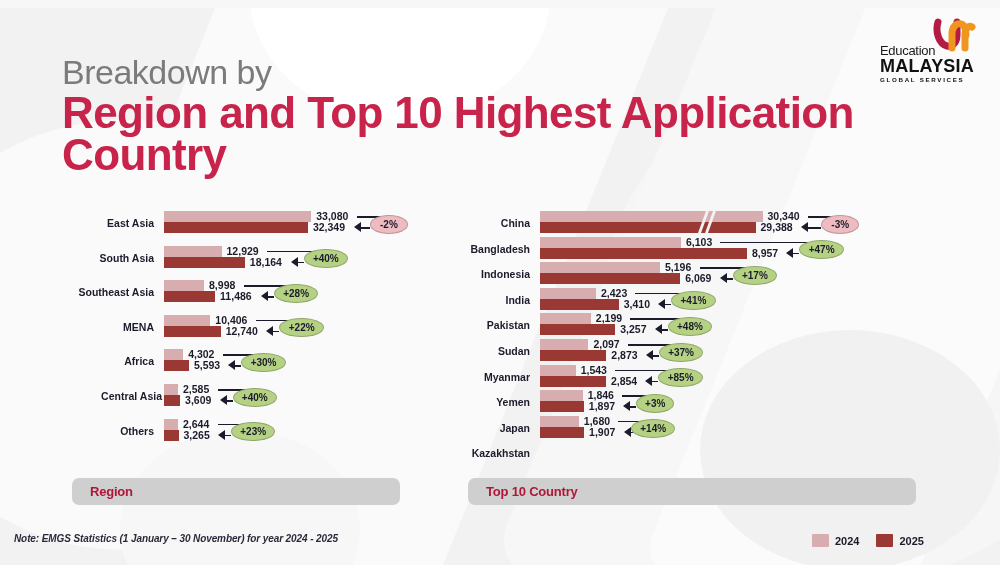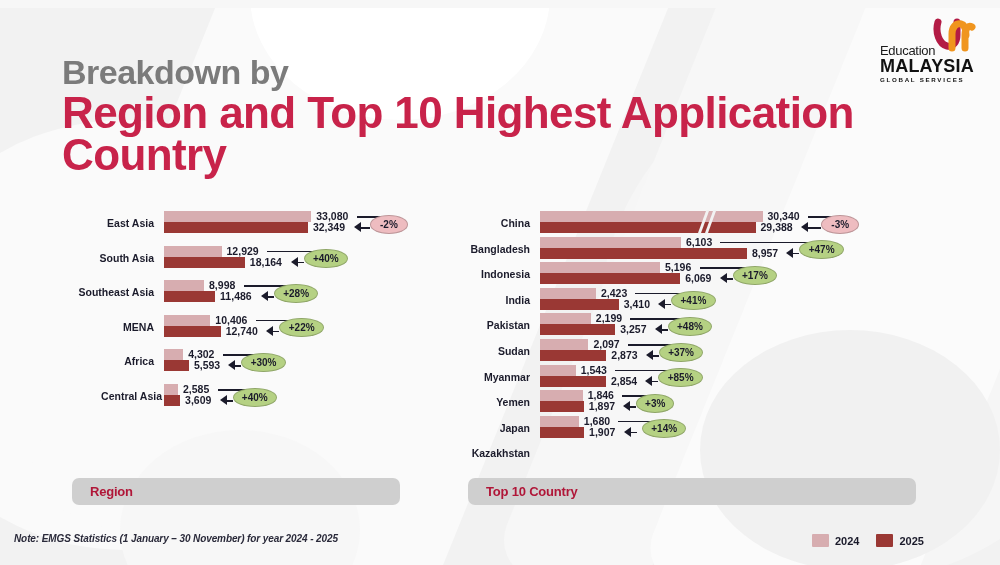--- a/index.html
+++ b/index.html
@@ -21,21 +21,21 @@
   .blob1{width:300px;height:250px;left:250px;top:-130px;background:#ffffff;}
   .blob2{width:470px;height:430px;left:-110px;top:120px;background:#fafafa;}
   .blob3{width:520px;height:520px;left:600px;top:60px;background:#f6f6f6;}
   .blob4{width:300px;height:240px;left:700px;top:330px;background:#f1f1f1;}
   .blob5{width:240px;height:200px;left:120px;top:430px;background:#f7f7f7;}
   .topstrip{position:absolute;left:0;top:0;width:1000px;height:8px;background:#f7f7f7;}
 
   
   .title-wrap{position:absolute;left:62px;top:52px;}
   .title-line1{
-    font-size:34px;font-weight:bold;color:#7b7b7b;letter-spacing:-0.5px;line-height:40px;
+    font-size:34px;font-weight:normal;color:#7b7b7b;letter-spacing:-0.5px;line-height:40px;
   }
   .title-line2{
     font-size:44px;font-weight:bold;color:#c8234a;letter-spacing:-0.6px;line-height:42px;
   }
 
   
   .logo{position:absolute;left:880px;top:22px;width:105px;height:62px;}
   .logo-text{position:absolute;left:0;top:22px;width:96px;text-align:left;}
   .logo-edu{font-size:13px;color:#1a1a1a;line-height:13px;letter-spacing:-0.3px;}
   .logo-my{font-size:18px;font-weight:bold;color:#111;line-height:18px;letter-spacing:0.2px;}
@@ -208,20 +208,33 @@
         <div class="cat-label" style="right: 286px;">Central Asia</div>
         <div class="bars" style="left: 164px; top: 0px; width: 276px; height: 22px;">
           <div class="bar bar-2024" style="width: 14px;"></div>
           <div class="bar bar-2025" style="width: 16.0601px;"></div>
           <div class="val val-2024" style="left: 19px;">2,585</div>
           <div class="val val-2025" style="left: 21.0601px;">3,609</div>
           <div class="connector" style="left: 53.5px; width: 36.26px;"></div>
           <div class="arrowline" style="left: 62.56px; width: 6px;"></div>
           <div class="arrowhead" style="left: 55.56px;"></div>
           <div class="badge badge-pos" style="left: 68.5601px; width: 42.4px;">+40%</div>
+        </div>
+      </div>
+      <div class="row" style="top: 218.6px; height: 25px; width: 440px;">
+        <div class="cat-label" style="right: 286px;">Others</div>
+        <div class="bars" style="left: 164px; top: 0px; width: 276px; height: 22px;">
+          <div class="bar bar-2024" style="width: 14px;"></div>
+          <div class="bar bar-2025" style="width: 14.5292px;"></div>
+          <div class="val val-2024" style="left: 19px;">2,644</div>
+          <div class="val val-2025" style="left: 19.5292px;">3,265</div>
+          <div class="connector" style="left: 53.5px; width: 34.7292px;"></div>
+          <div class="arrowline" style="left: 61.0292px; width: 6px;"></div>
+          <div class="arrowhead" style="left: 54.0292px;"></div>
+          <div class="badge badge-pos" style="left: 67.0292px; width: 42.4px;">+23%</div>
         </div>
       </div>
     </div>
   <div class="chart" id="chart-right">
       <div class="row" style="top: 11px; height: 25px; width: 560px;">
         <div class="cat-label" style="right: 430px;">China</div>
         <div class="bars" style="left: 140px; top: 0px; width: 420px; height: 22px;">
           <div class="bar bar-2024" style="width: 222.521px;"></div>
           <div class="bar bar-2025" style="width: 215.539px;"></div>
           <div class="axis-break" style="left: 160.215px;">
@@ -330,21 +343,21 @@
       <div class="row" style="top: 215.8px; height: 25px; width: 560px;">
         <div class="cat-label" style="right: 430px;">Japan</div>
         <div class="bars" style="left: 140px; top: 0px; width: 420px; height: 22px;">
           <div class="bar bar-2024" style="width: 38.808px;"></div>
           <div class="bar bar-2025" style="width: 44.0517px;"></div>
           <div class="val val-2024" style="left: 43.808px;">1,680</div>
           <div class="val val-2025" style="left: 49.0517px;">1,907</div>
           <div class="connector" style="left: 78.308px; width: 39.4437px;"></div>
           <div class="arrowline" style="left: 90.5517px; width: 6px;"></div>
           <div class="arrowhead" style="left: 83.5517px;"></div>
-          <div class="badge badge-pos" style="left: 102px; width: 42.4px;">+14%</div>
+          <div class="badge badge-pos" style="left: 91px; width: 42.4px;">+14%</div>
         </div>
       </div>
       <div class="row" style="top: 241.4px; height: 25px; width: 560px;">
         <div class="cat-label" style="right: 430px;">Kazakhstan</div>
       </div>
     </div>
 
   <div class="sec-bar" id="sec-region">
     <span>Region</span>
   </div>

